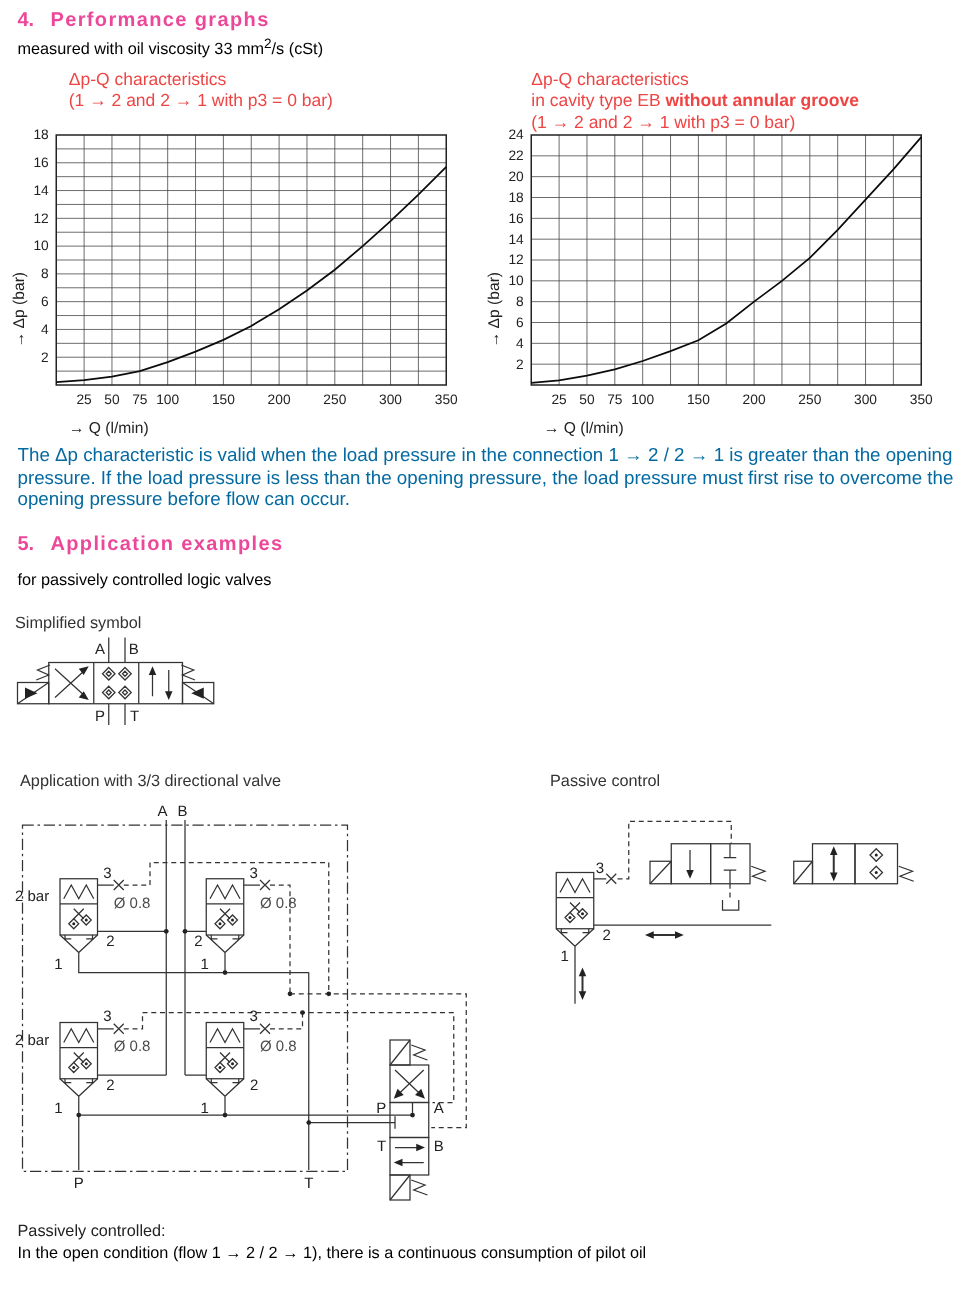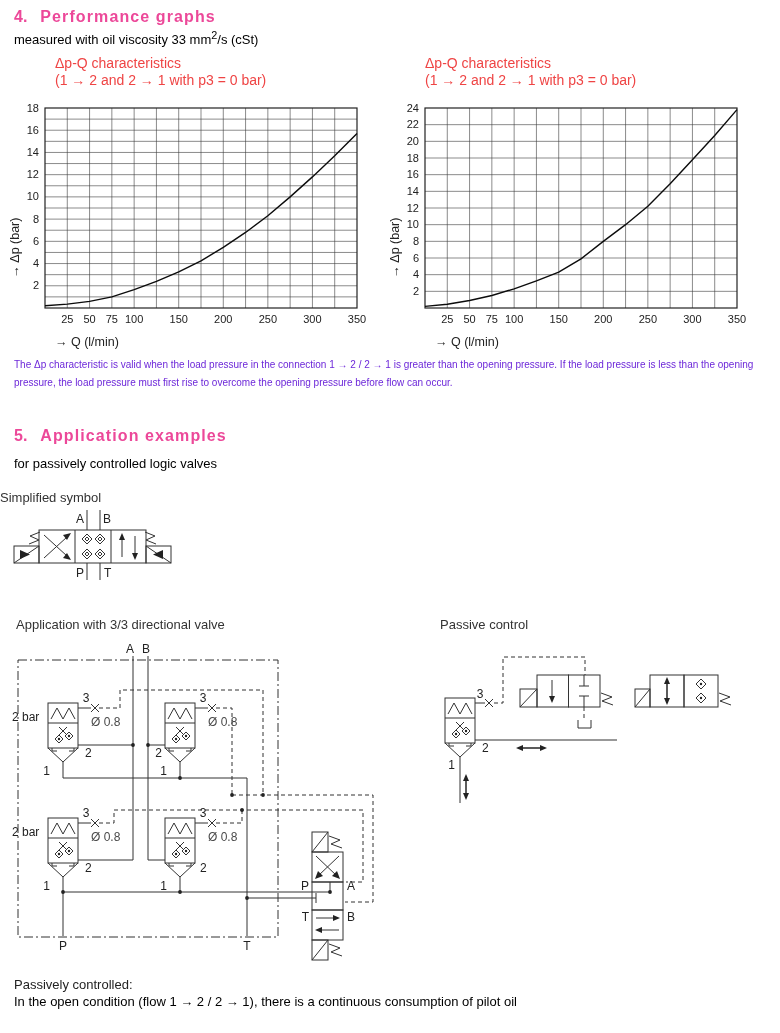--- a/index.html
+++ b/index.html
@@ -2,21 +2,21 @@
 <html><head>
 <meta charset="utf-8">
 <style>
   html,body{margin:0;padding:0;background:#fff}
   body{width:780px;height:1033px;position:relative;font-family:"Liberation Sans",sans-serif;color:#222;overflow:hidden}
   .abs{position:absolute}
   .sec-h{font-size:16px;font-weight:bold;letter-spacing:1.1px;color:#ec4899}
   .sec-num{display:inline-block;margin-right:13px;letter-spacing:0}
   .sub{font-size:13px;color:#000000}
   .chart-titles{font-size:14px;line-height:17px;color:#ef4444}
-  .note{font-size:10px;line-height:17.6px;color:#6d28d9;width:758px;margin:0}
+  .note{font-size:15px;line-height:17.6px;color:#0369a1;width:758px;margin:0}
   .small-label{font-size:13px;color:#333}
   .bold-line{font-size:13px;font-weight:normal;color:#222}
   svg text{font-family:"Liberation Sans",sans-serif}
   .tick{font-size:11px;fill:#222}
   .axl{font-size:12.5px;fill:#222}
   .grid{stroke:#3c3c3c;stroke-width:0.6;fill:none}
   .frame{fill:none;stroke:#222;stroke-width:1.2}
   .curve{fill:none;stroke:#0c0c0c;stroke-width:1.4}
   .ln{stroke:#333;stroke-width:1;fill:none}
   .lnf{fill:#222;stroke:none}
@@ -35,20 +35,21 @@
   <span>measured with oil viscosity 33 mm</span><sup>2</sup><span>/s (cSt)</span>
 </div>
 
 <div class="abs chart-titles" style="left:55px;top:55px">
   <div>Δp-Q characteristics</div>
   <div>(1 → 2 and 2 → 1 with p3 = 0 bar)</div>
 </div>
 
 <div class="abs chart-titles" style="left:425px;top:55px">
   <div>Δp-Q characteristics</div>
+  <div><span>in cavity type EB </span><b>without annular groove</b></div>
   <div>(1 → 2 and 2 → 1 with p3 = 0 bar)</div>
 </div>
 
 <svg class="abs" style="left:5px;top:102px" width="372" height="248" viewBox="0 0 372 248">
     <line x1="62.285714285714285" y1="6" x2="62.285714285714285" y2="206" class="grid"></line>
     <line x1="84.57142857142857" y1="6" x2="84.57142857142857" y2="206" class="grid"></line>
     <line x1="106.85714285714285" y1="6" x2="106.85714285714285" y2="206" class="grid"></line>
     <line x1="129.14285714285714" y1="6" x2="129.14285714285714" y2="206" class="grid"></line>
     <line x1="151.42857142857144" y1="6" x2="151.42857142857144" y2="206" class="grid"></line>
     <line x1="173.7142857142857" y1="6" x2="173.7142857142857" y2="206" class="grid"></line>
@@ -150,21 +151,21 @@
     <text x="50" y="244" class="axl">→ Q (l/min)</text>
     <text class="axl" transform="translate(14,176) rotate(-90)">→ Δp (bar)</text>
   </svg>
 
 <p class="abs note" style="left:14px;top:356px">The Δp characteristic is valid when the load pressure in the connection 1 → 2 / 2 → 1 is greater than the opening pressure. If the load pressure is less than the opening pressure, the load pressure must first rise to overcome the opening pressure before flow can occur.</p>
 
 <div class="abs sec-h" style="left:14px;top:427px">
   <span class="sec-num">5.</span><span>Application examples</span>
 </div>
 <div class="abs sub" style="left:14px;top:456px">for passively controlled logic valves</div>
-<div class="abs small-label" style="left:0;top:490px">Simplified symbol</div>
+<div class="abs small-label" style="left:12px;top:490px">Simplified symbol</div>
 
 <svg class="abs" style="left:12px;top:506px" width="190" height="80" viewBox="0 0 190 80">
   <text class="lbl" x="72" y="17" text-anchor="end">A</text>
   <text class="lbl" x="91" y="17" text-anchor="start">B</text>
   <g>
     <path class="ln" d="M75,4 V24 M88,4 V24 M75,57 V74 M88,57 V74"></path>
     <rect class="ln" x="27" y="24" width="107" height="33"></rect>
     <line class="ln" x1="63" y1="24" x2="63" y2="57"></line>
     <line class="ln" x1="99" y1="24" x2="99" y2="57"></line>
     <path class="ln" d="M32,52 L55,31 M32,29 L55,50"></path>

